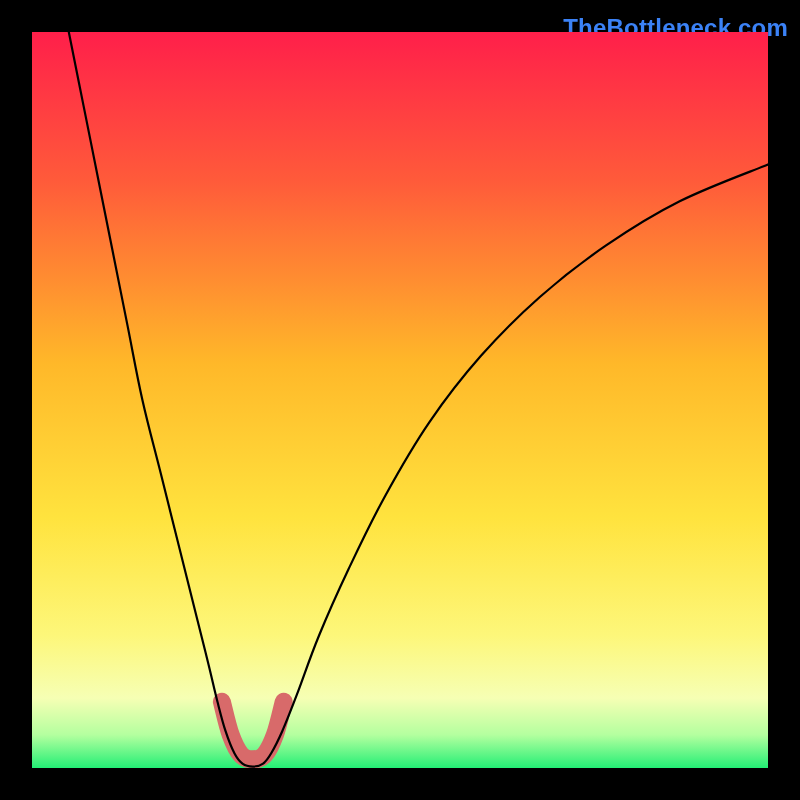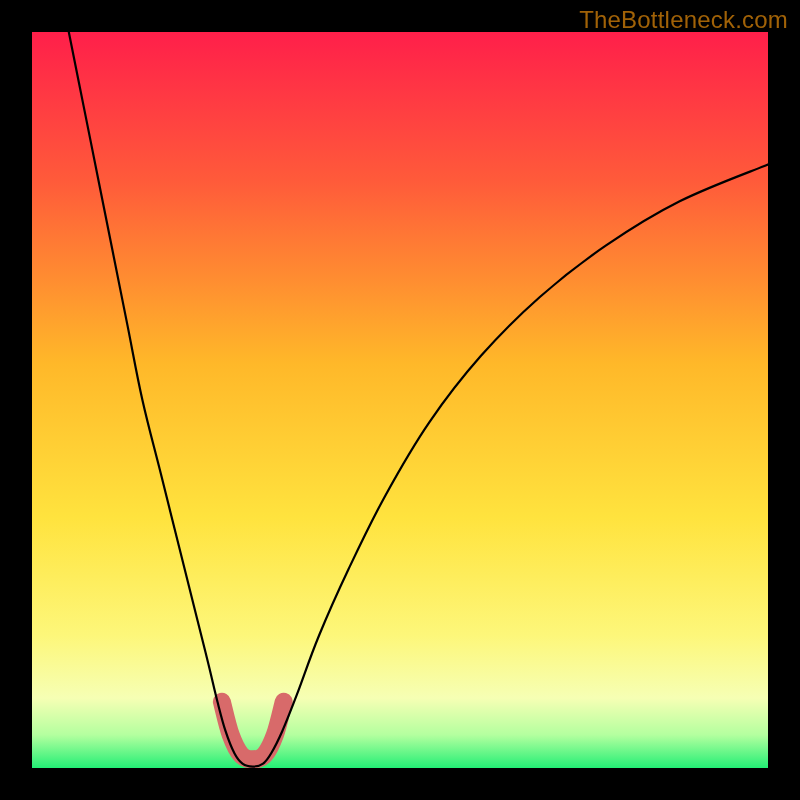--- a/index.html
+++ b/index.html
@@ -21,25 +21,25 @@
   }
   .plot-area {
     position: absolute;
     left: 0;
     top: 0;
     width: 736px;
     height: 736px;
   }
   .watermark {
     position: absolute;
-    top: 6px;
+    top: 14px;
     right: 12px;
-    color: #a16207;
+    color: #3b82f6;
     font-size: 24px;
-    font-weight: 400;
+    font-weight: 700;
     letter-spacing: 0.2px;
   }
   svg {
     display: block;
   }
 </style>
 </head>
 <body>
 
 <div class="watermark">TheBottleneck.com</div>

